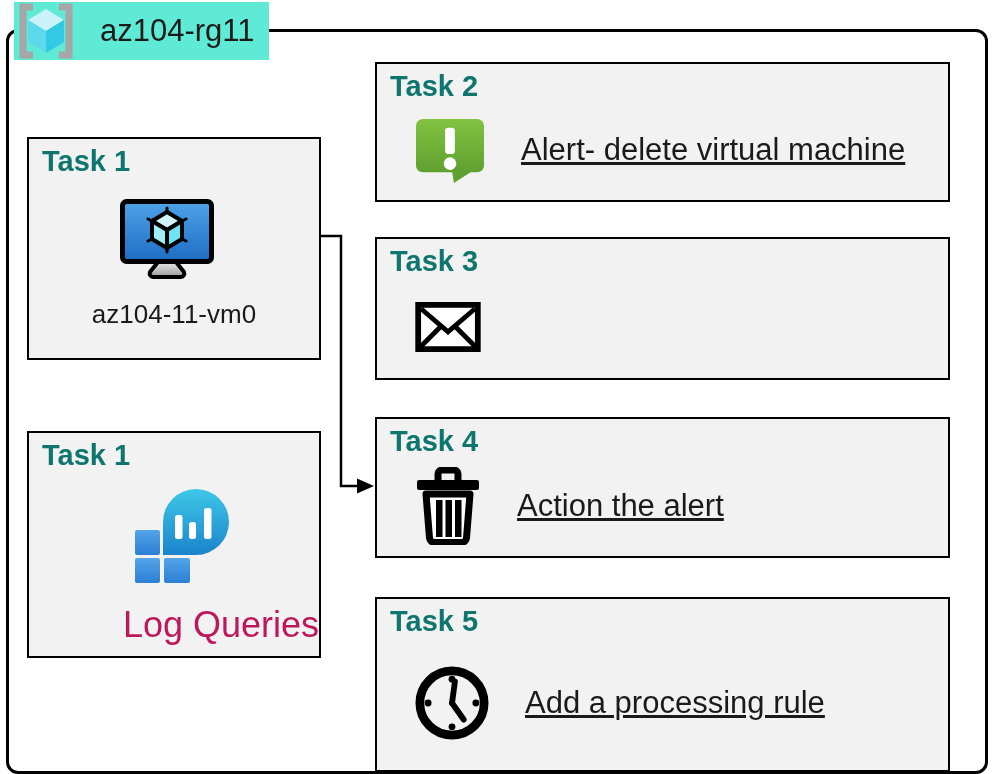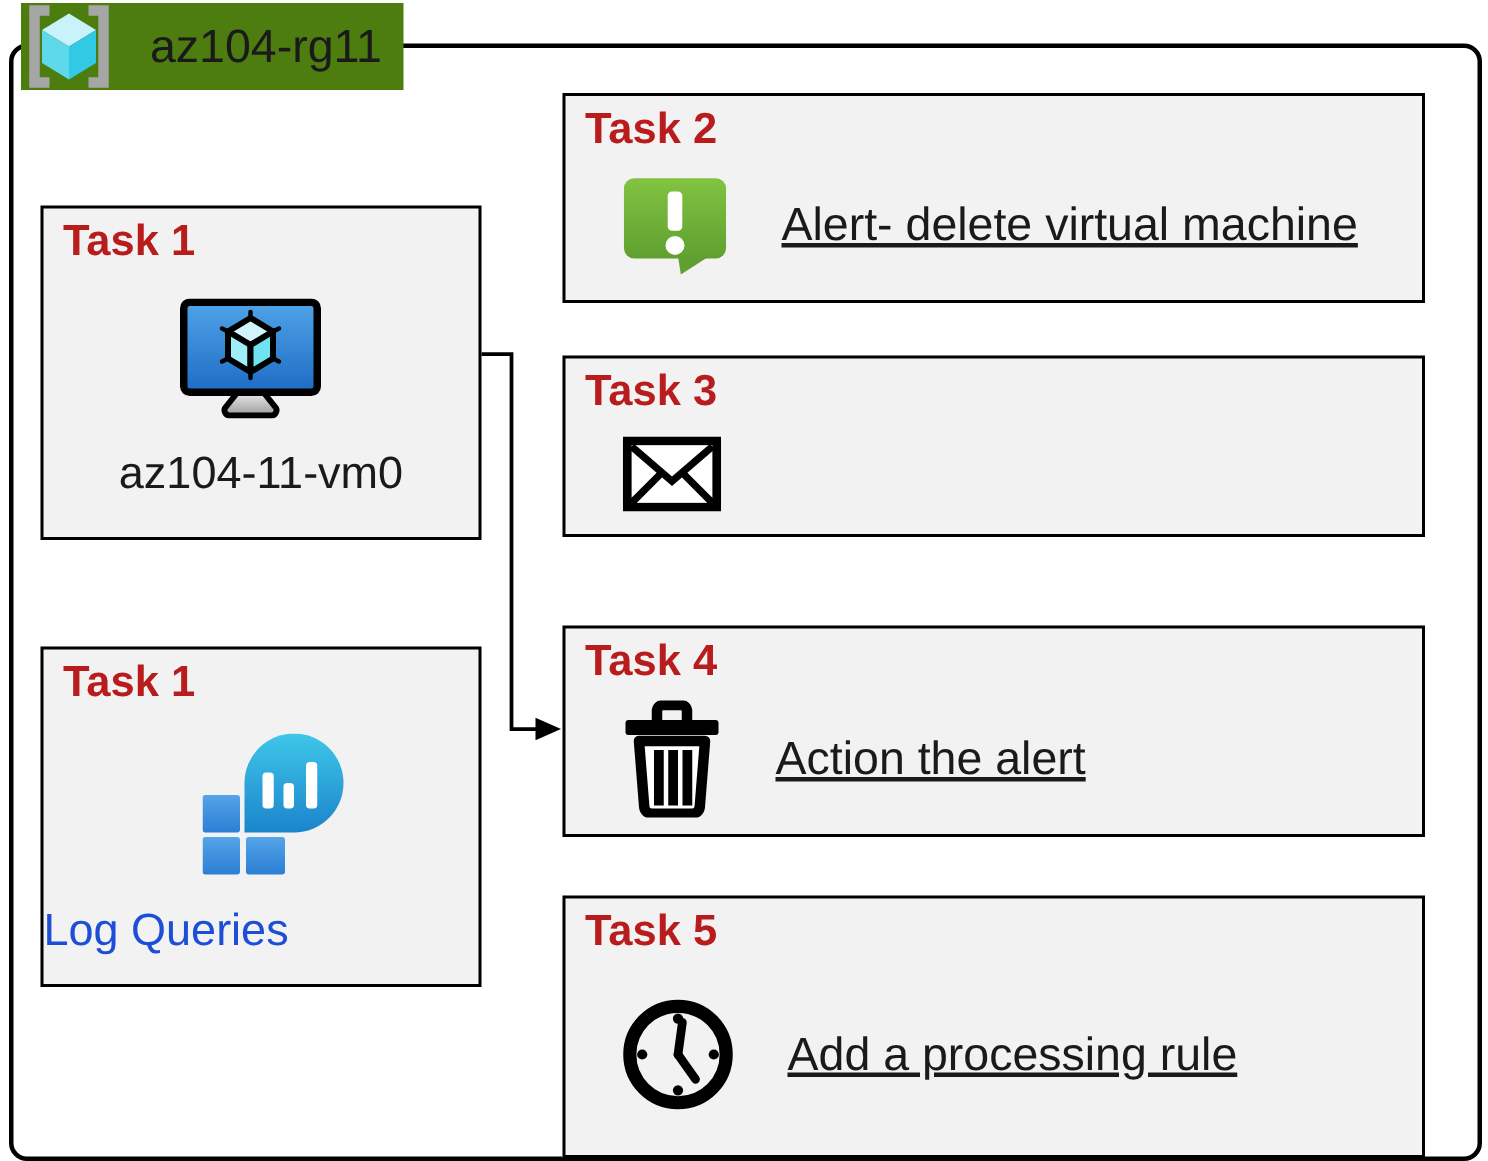--- a/index.html
+++ b/index.html
@@ -4,46 +4,46 @@
 <style>
   html,body{margin:0;padding:0;background:#ffffff;}
   .canvas{
     position:relative;width:992px;height:774px;background:#ffffff;
     font-family:"Liberation Sans","DejaVu Sans",sans-serif;overflow:hidden;
   }
   .outer-border{
     position:absolute;left:6px;top:29px;width:976px;height:739px;
     border:3px solid #000;border-radius:12px;
   }
-  .header{position:absolute;left:14px;top:2px;height:58px;display:flex;align-items:center;background:#4d7c0f;padding-right:14px;z-index:3;}
+  .header{position:absolute;left:14px;top:2px;height:58px;display:flex;align-items:center;background:#5eead4;padding-right:14px;z-index:3;}
   .rg-icon{width:64px;height:56px;display:block;}
   .rg-title{font-size:31px;color:#1a1a1a;margin-left:22px;white-space:nowrap;}
   .task-box{
     position:absolute;background:#F2F2F2;border:2.5px solid #000;box-sizing:border-box;z-index:2;
   }
   .task-heading{
-    position:absolute;left:13px;top:6px;font-size:29px;font-weight:bold;color:#b91c1c;white-space:nowrap;
+    position:absolute;left:13px;top:6px;font-size:29px;font-weight:bold;color:#0f766e;white-space:nowrap;
   }
   .task-row{
     position:absolute;left:38px;right:16px;top:44px;bottom:8px;
     display:flex;align-items:center;gap:36px;
   }
   .task-item-text{font-size:31px;color:#1a1a1a;white-space:nowrap;text-decoration:underline;}
   
   #task1{left:27px;top:137px;width:294px;height:223px;padding-left:24px;}
   #task6{left:27px;top:431px;width:294px;height:227px;}
   
   #task2{left:375px;top:62px;width:575px;height:140px;}
-  #task3{left:375px;top:237px;width:575px;height:121px;padding-left:12px;}
+  #task3{left:375px;top:237px;width:575px;height:143px;padding-left:12px;}
   #task4{left:375px;top:417px;width:575px;height:141px;}
   #task5{left:375px;top:597px;width:575px;height:175px;}
   .vm-icon{position:absolute;left:91px;top:60px;width:94px;height:80px;}
-  .vm-label{position:absolute;left:0;top:160px;width:100%;text-align:center;font-size:30px;color:#1a1a1a;}
+  .vm-label{position:absolute;left:0;top:160px;width:100%;text-align:center;font-size:26px;color:#1a1a1a;}
   .la-icon{position:absolute;left:106px;top:56px;width:96px;height:95px;}
-  .la-label{position:absolute;left:0;top:171px;width:100%;text-align:left;font-size:30px;color:#1d4ed8;}
+  .la-label{position:absolute;left:0;top:171px;width:100%;text-align:right;font-size:36px;color:#be185d;}
   .connector{position:absolute;left:0;top:0;width:992px;height:774px;z-index:1;pointer-events:none;}
   .icon-svg{display:block;}
 </style>
 </head>
 <body>
 
 <div class="canvas">
 
   <div class="outer-border"></div>
 

